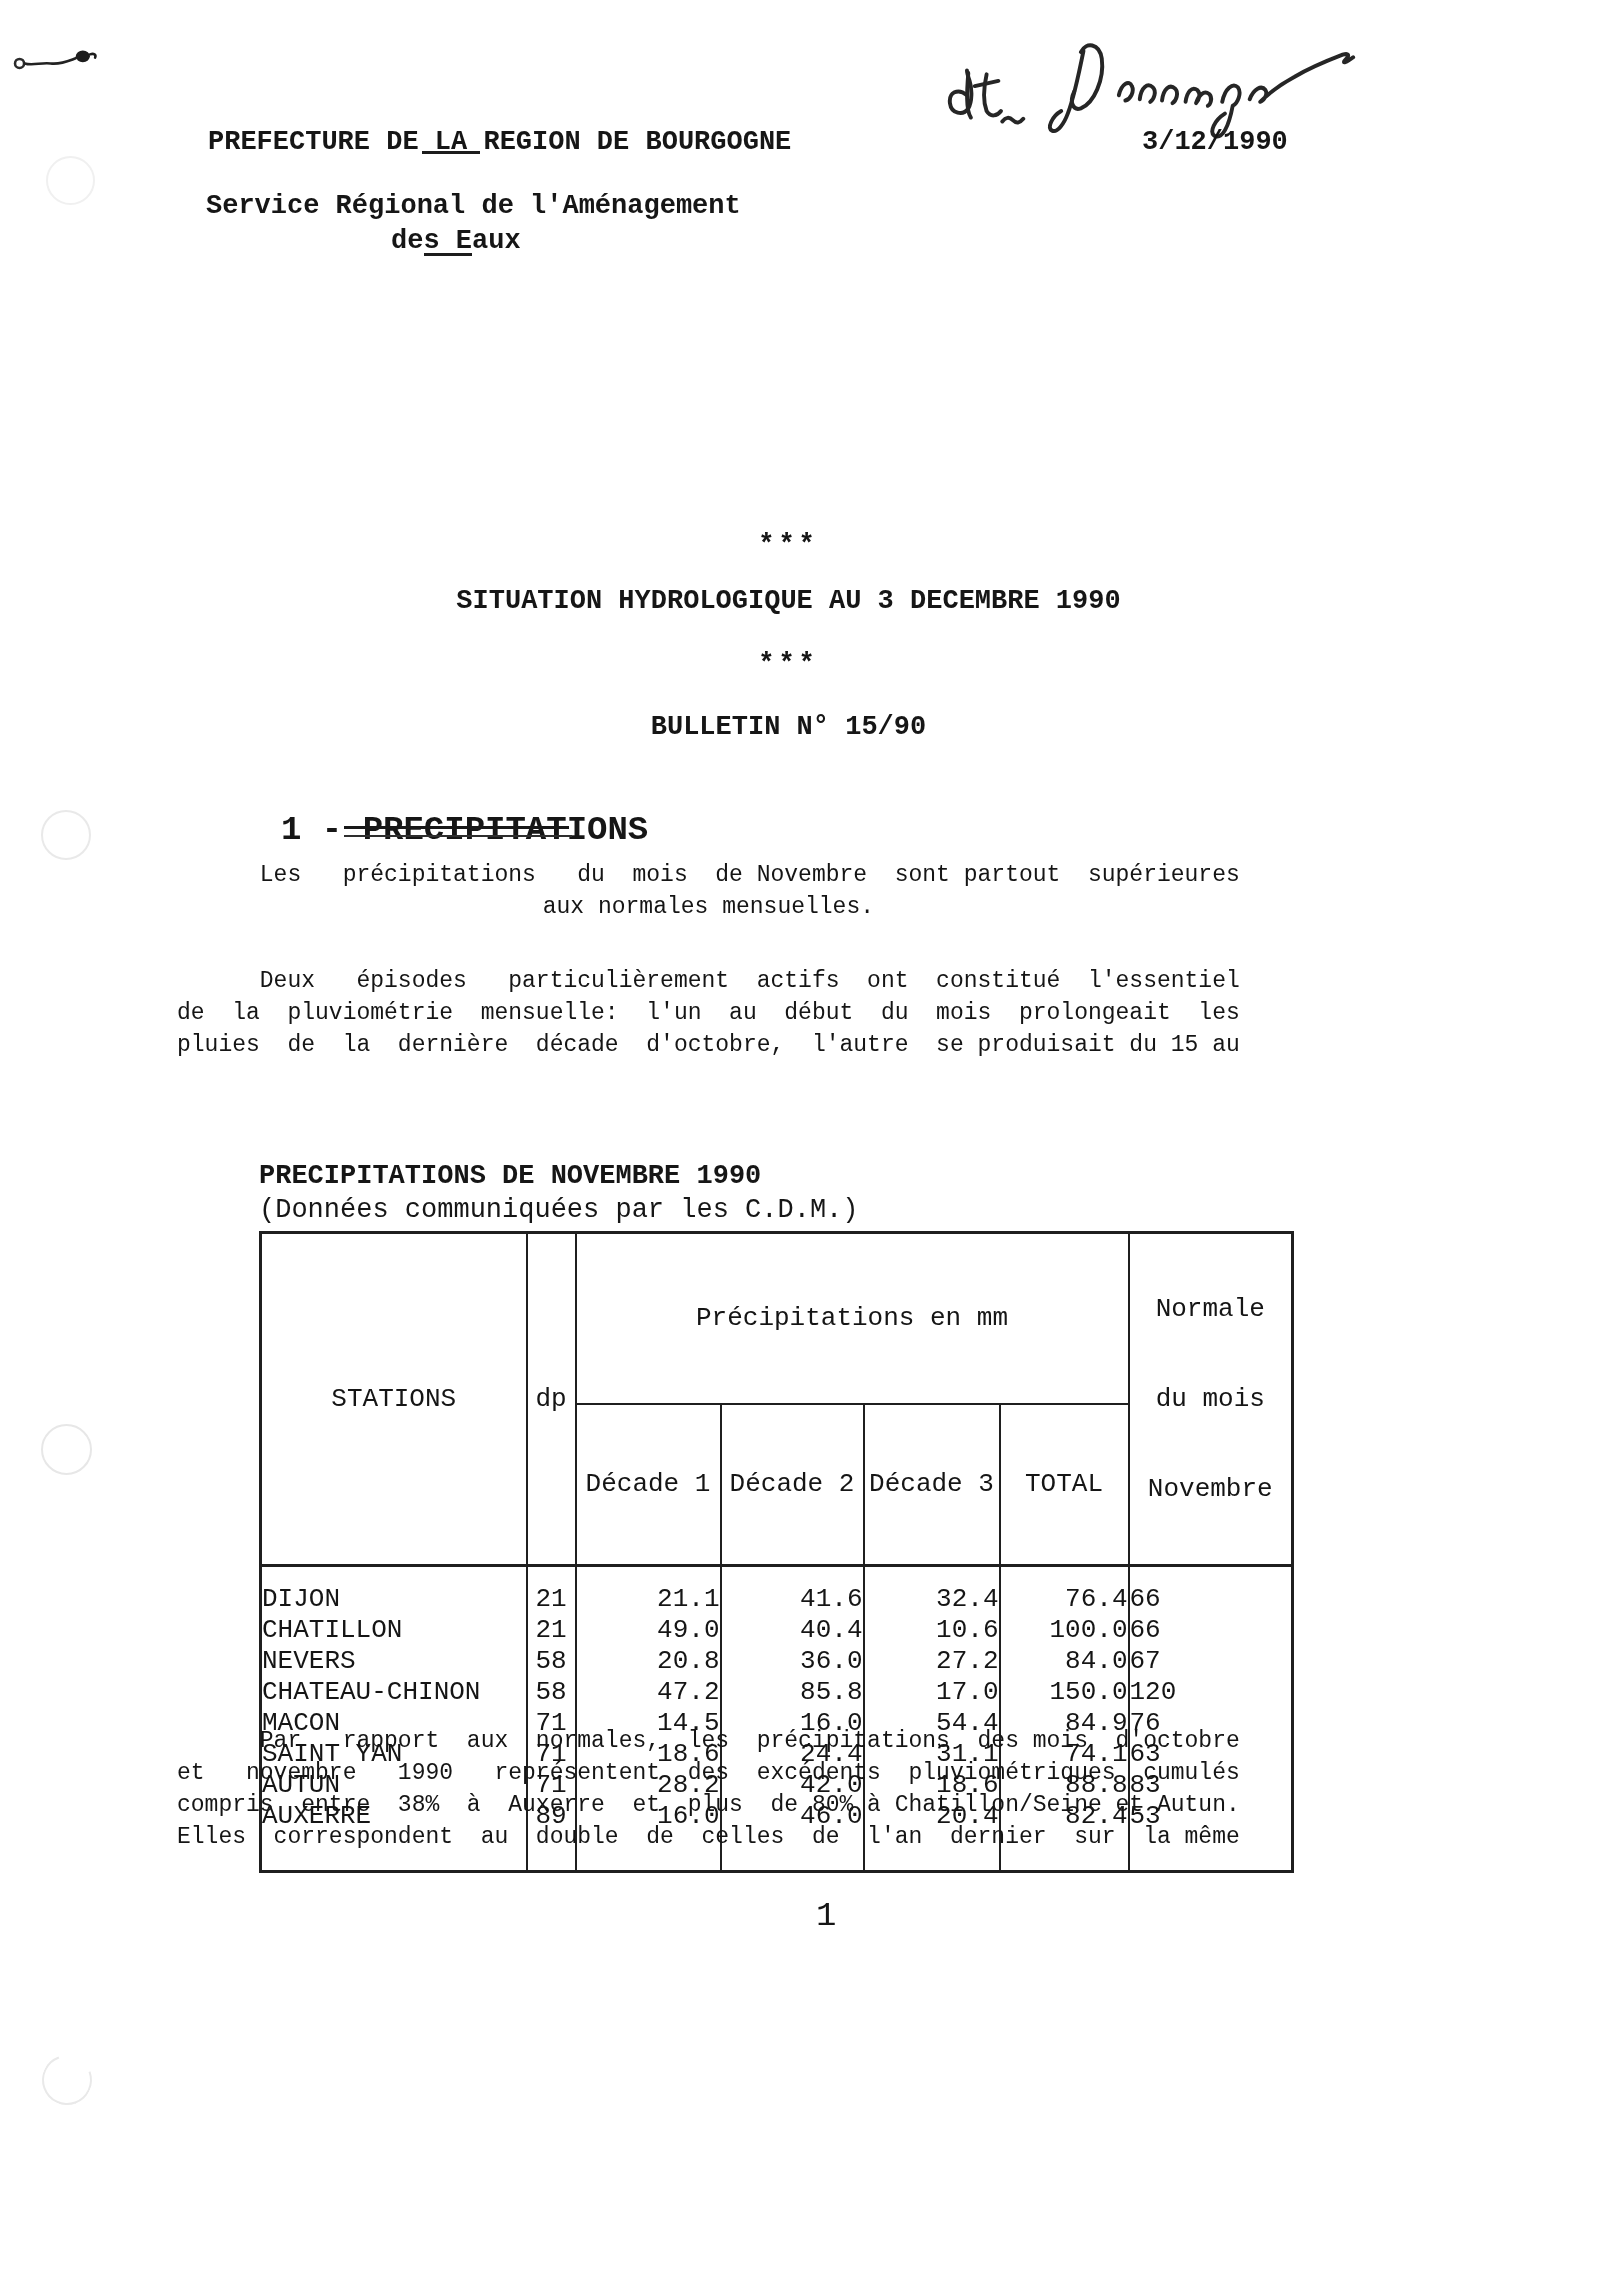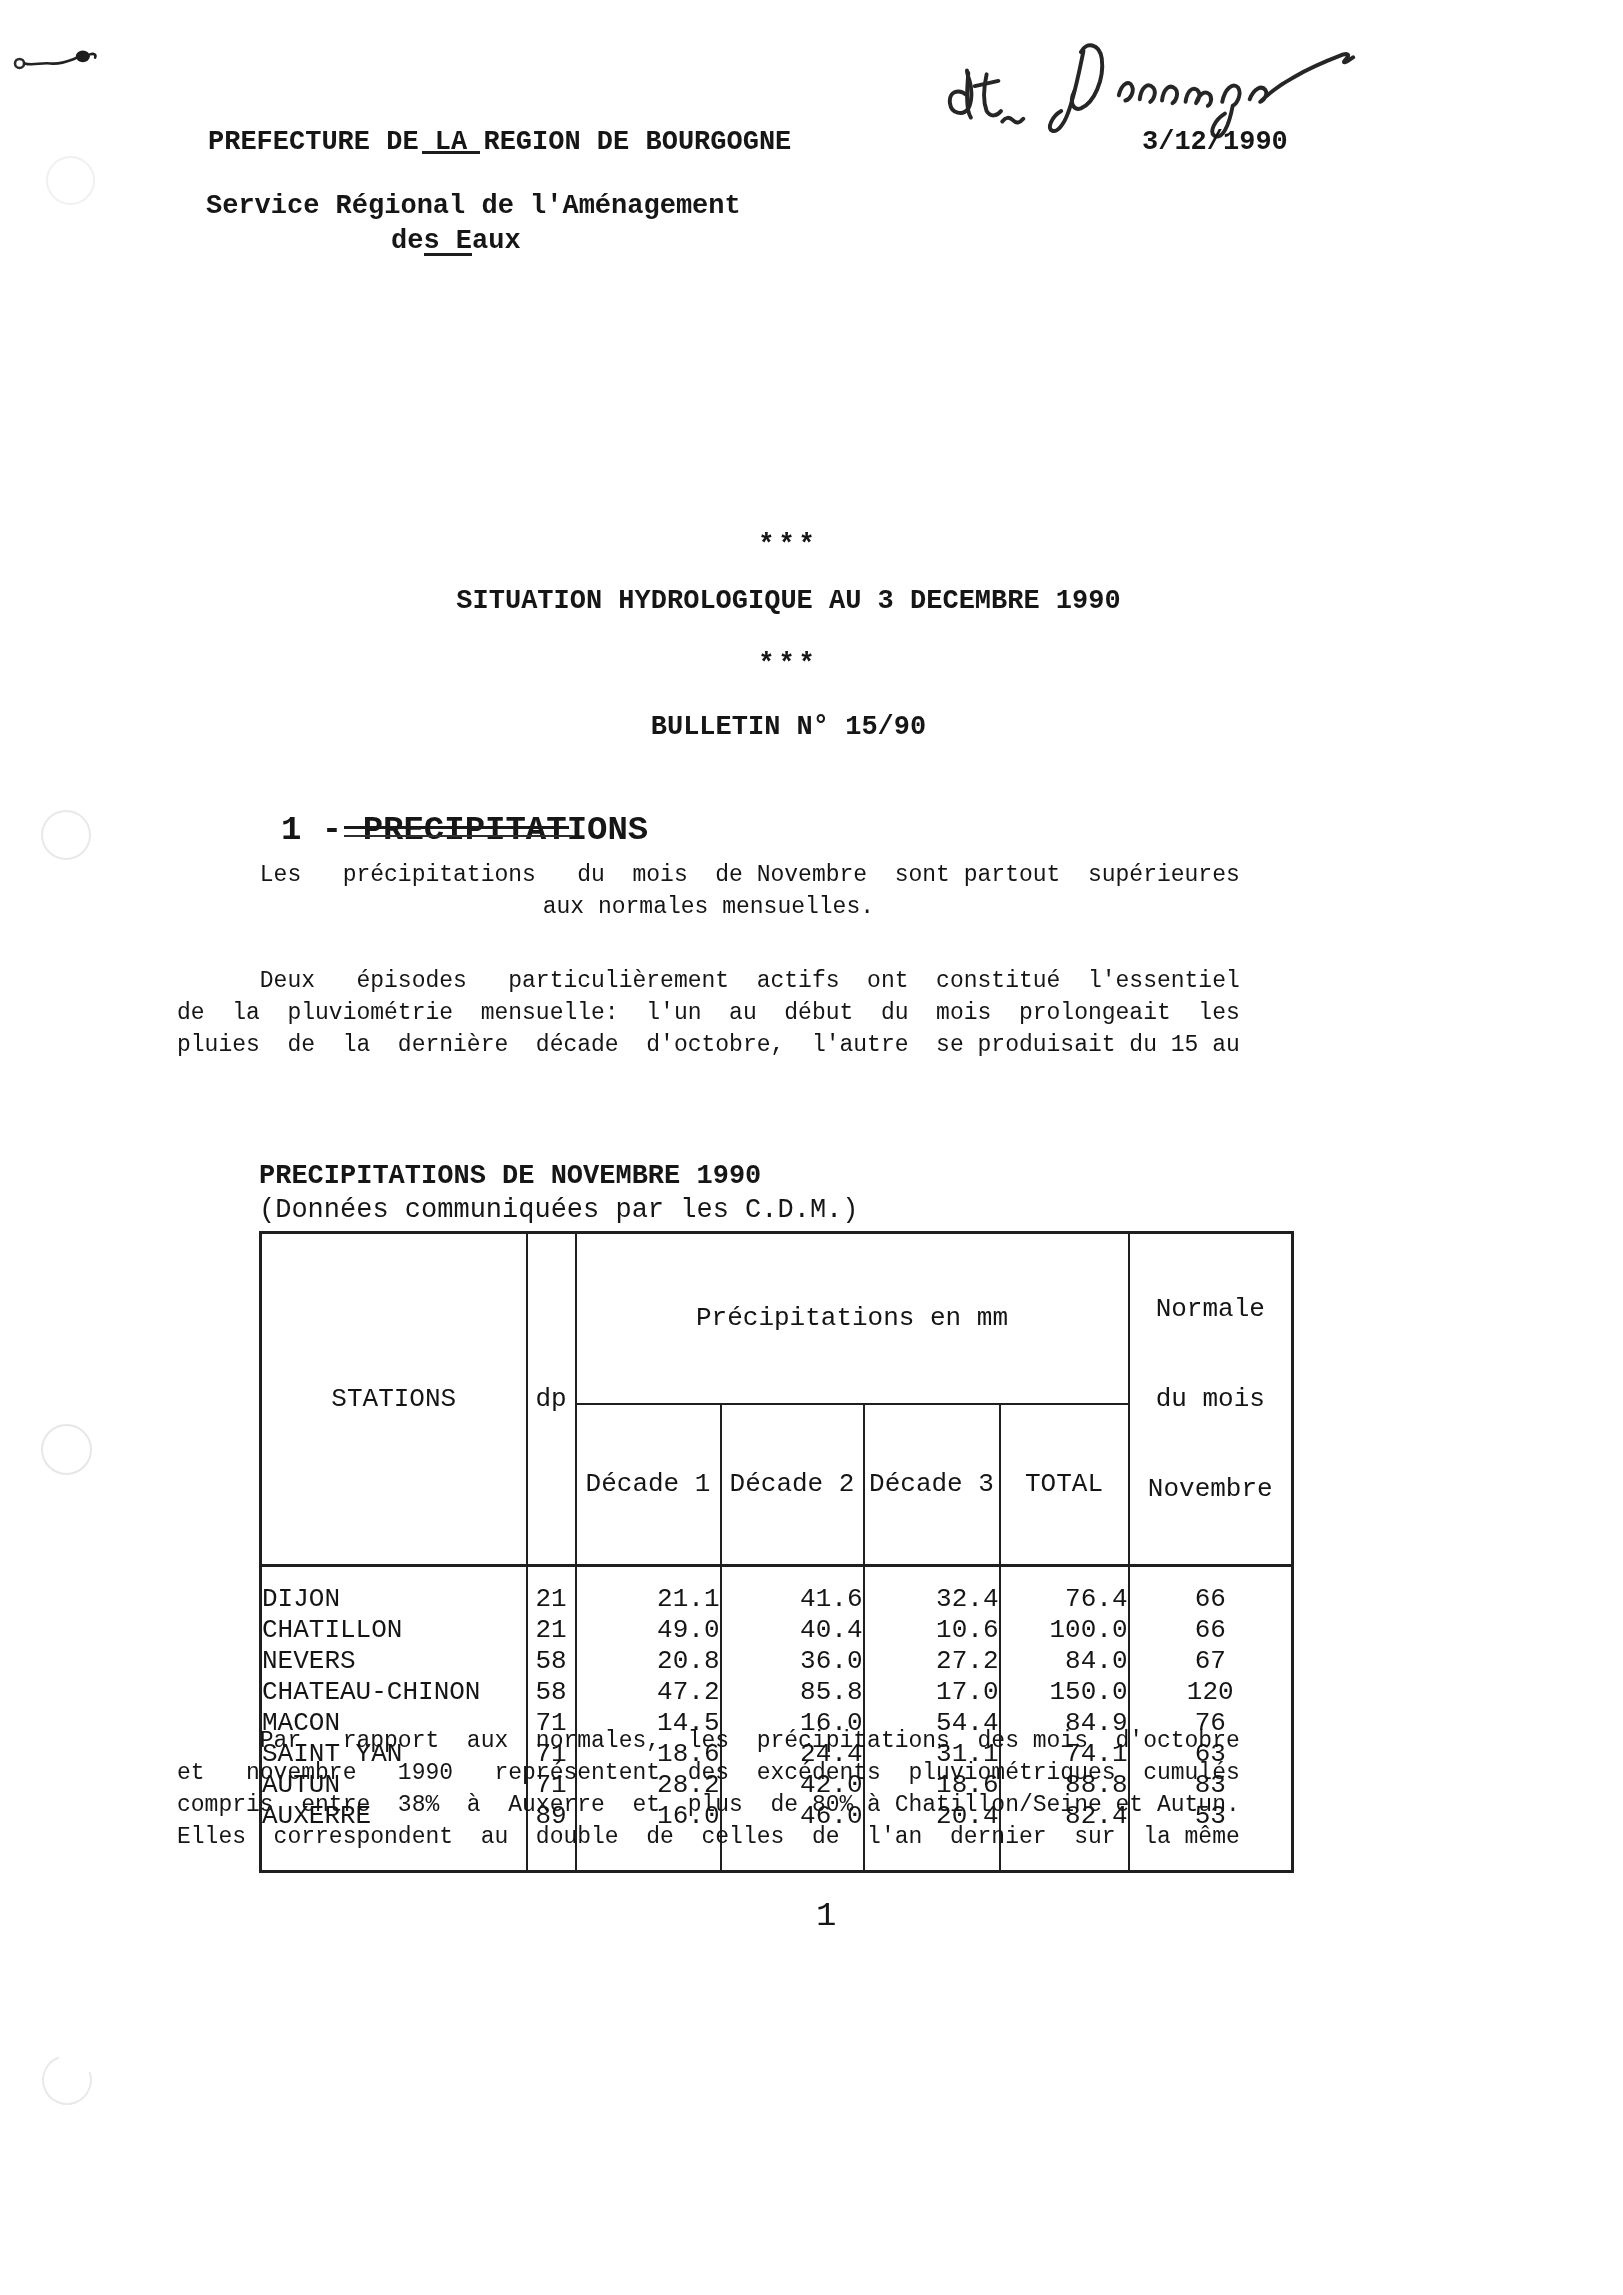--- a/index.html
+++ b/index.html
@@ -37,21 +37,21 @@
   .h-dec{height:65px;border-bottom:3.3px solid #1f1f1f;text-align:center;vertical-align:middle;}
   .h-stations,.h-dp,.h-normale{border-bottom:3.3px solid #1f1f1f;text-align:center;vertical-align:middle;}
   .h-normale div{line-height:30px;text-align:center;}
   .precip-table tbody td{height:31px;line-height:31px;}
   .precip-table tbody tr:first-child td{padding-top:17px;}
   .precip-table tr.spacer td{height:38px;}
   .c0{text-align:left;padding-left:23.6px;}
   .c1{text-align:center;}
   .c2,.c3,.c4{text-align:right;padding-right:52px;}
   .c5{text-align:right;padding-right:19.6px;}
-  .c6{text-align:center;padding-right:69px;}
+  .c6{text-align:left;padding-right:69px;}
   .stars{letter-spacing:3.9px;}
   .cc{position:absolute;left:0;width:1577px;text-align:center;}
   svg{display:block;}
 </style>
 </head>
 <body>
 
 <div class="page">
 
   <div class="hole" style="left:46px;top:156px;width:45px;height:45px;border-color:#f0f0f0;"></div>

